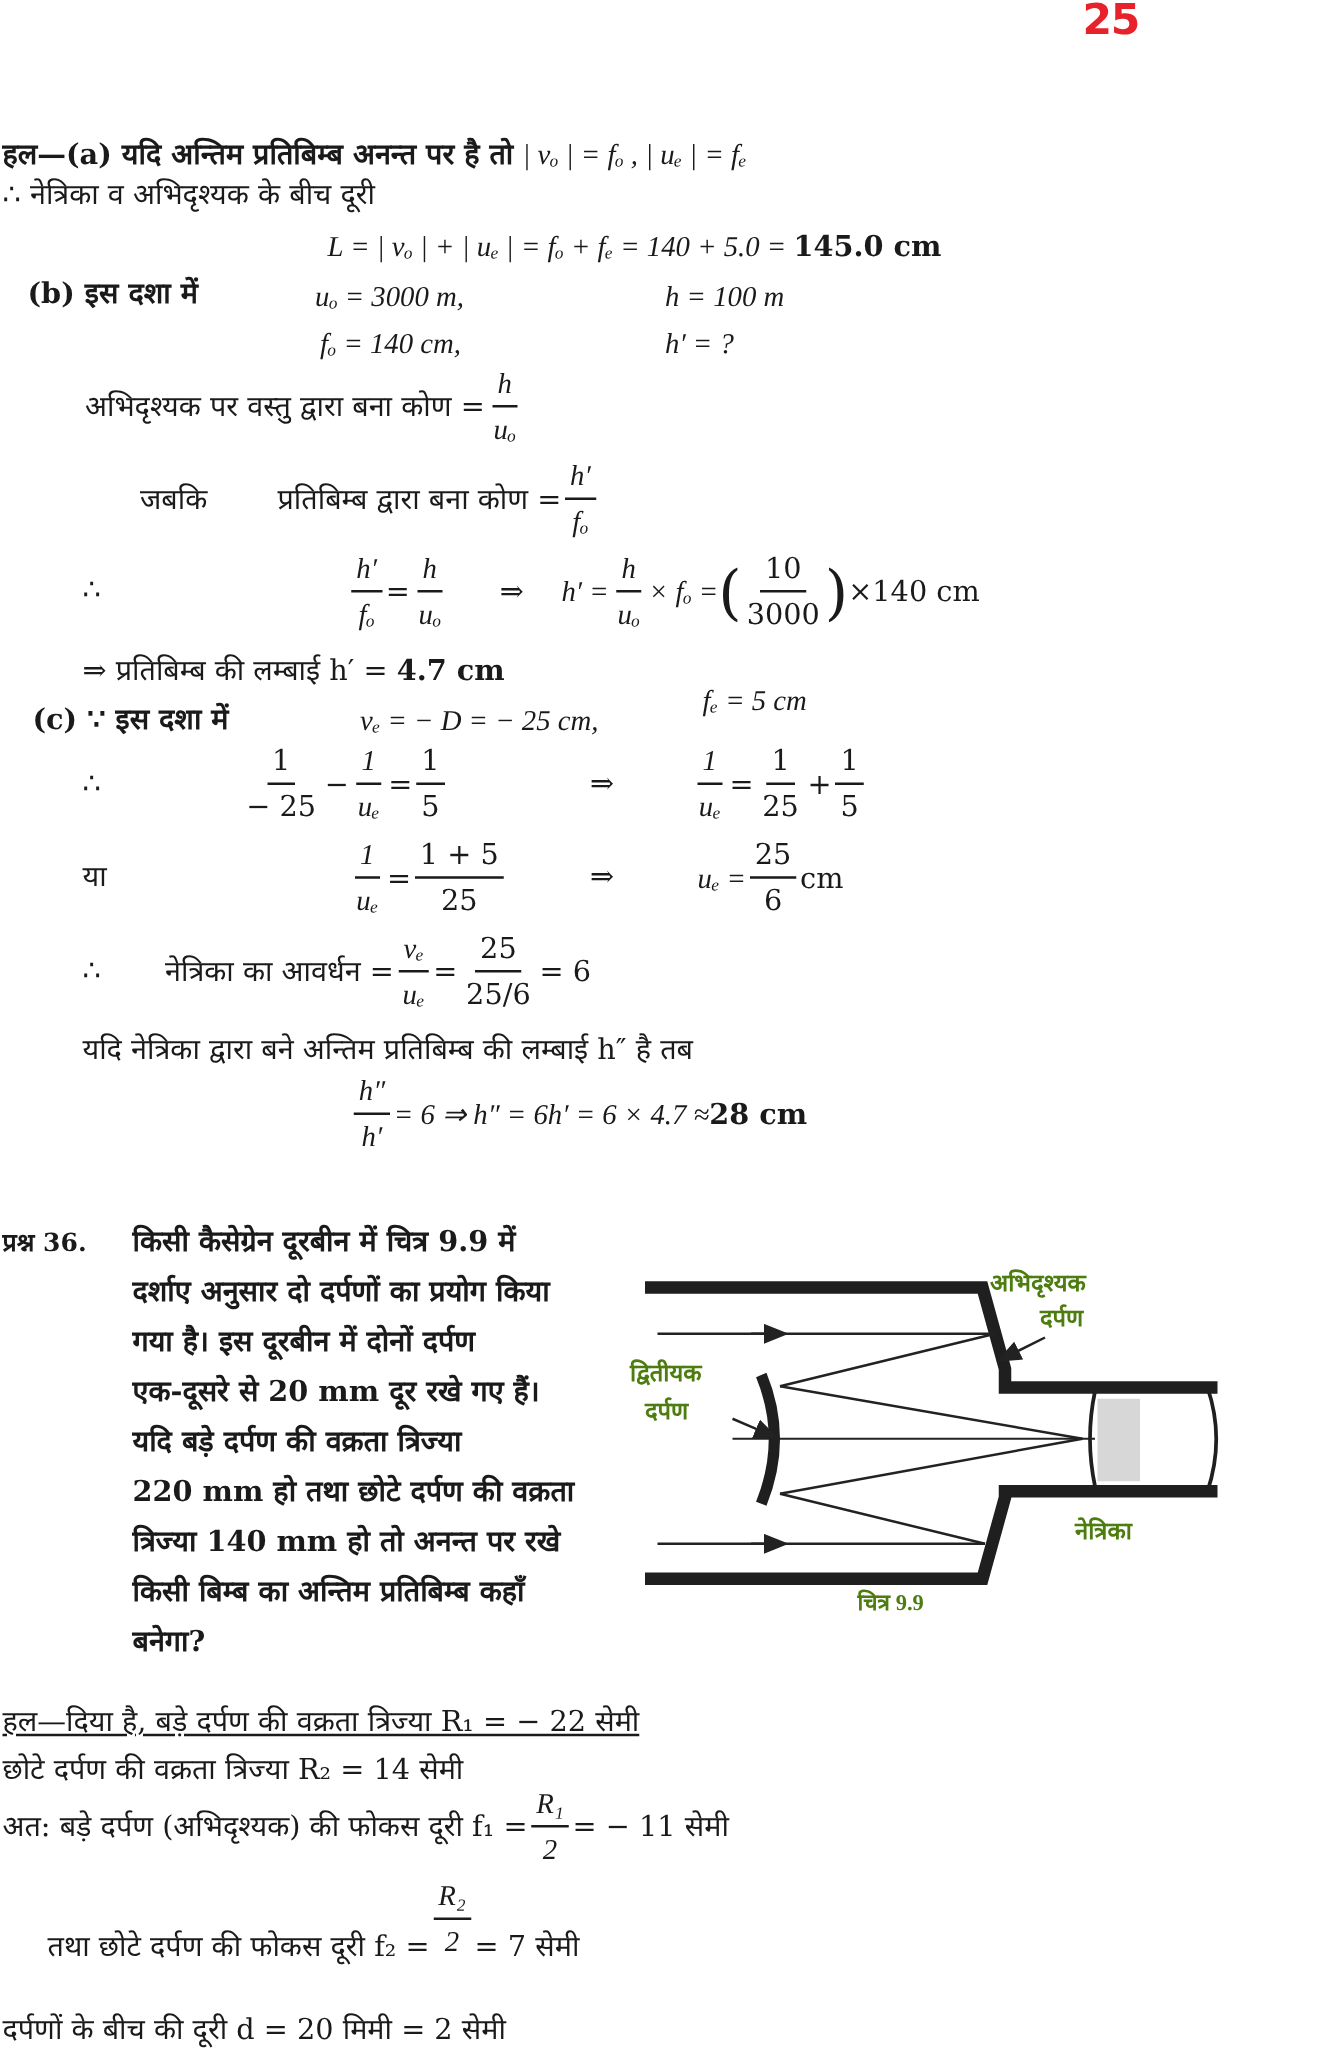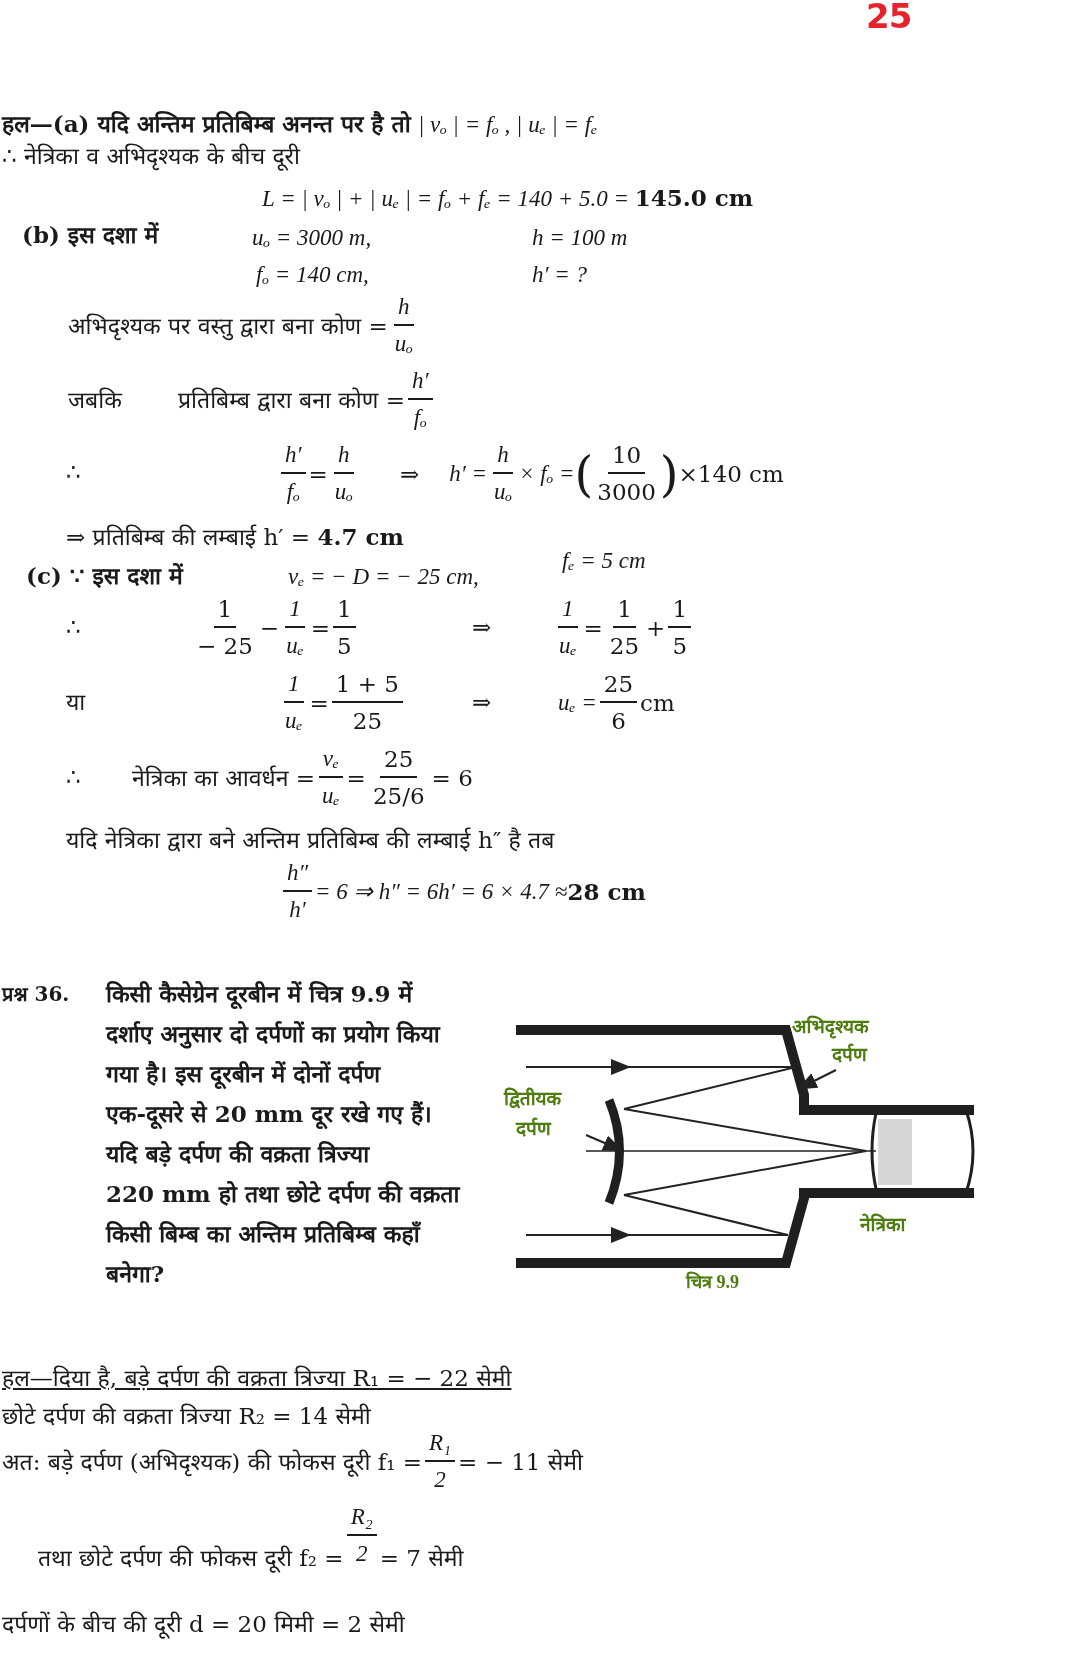--- a/index.html
+++ b/index.html
@@ -40,21 +40,21 @@
 
 <div class="abs t" style="left:68px; top:290px; display:flex; align-items:center;">
   <span>अभिदृश्यक पर वस्तु द्वारा बना कोण =</span>
   <span class="frac it">
     <span class="num">h</span>
     <span class="den">uₒ</span>
   </span>
 </div>
 
 <div class="abs t" style="left:68px; top:364px; display:flex; align-items:center;">
-  <span style="width:110px; display:inline-block;">जबकि</span>
+  <span style="width:110px; display:inline-block;margin-left:44px;">जबकि</span>
   <span>प्रतिबिम्ब द्वारा बना कोण =</span>
   <span class="frac it">
     <span class="num">h′</span>
     <span class="den">fₒ</span>
   </span>
 </div>
 
 <div class="abs t" style="left:66px; top:458px;">∴</div>
 <div class="abs t" style="left:278px; top:438px; display:flex; align-items:center;">
   <span class="frac it">
@@ -173,20 +173,21 @@
 </div>
 
 <div class="abs q-text" style="left:2px; top:974px; font-size:20px;">प्रश्न 36.</div>
 <div class="abs" style="left:106px; top:974px;">
   <div class="q-text">किसी कैसेग्रेन दूरबीन में चित्र 9.9 में</div>
   <div class="q-text">दर्शाए अनुसार दो दर्पणों का प्रयोग किया</div>
   <div class="q-text">गया है। इस दूरबीन में  दोनों  दर्पण</div>
   <div class="q-text">एक-दूसरे से 20 mm दूर रखे गए हैं।</div>
   <div class="q-text">यदि   बड़े  दर्पण  की  वक्रता  त्रिज्या</div>
   <div class="q-text">220 mm हो तथा छोटे दर्पण की वक्रता</div>
+  <div class="q-text">त्रिज्या 140 mm हो तो अनन्त पर रखे</div>
   <div class="q-text">किसी बिम्ब का अन्तिम प्रतिबिम्ब कहाँ</div>
   <div class="q-text">बनेगा?</div>
 </div>
 
 <div class="abs" style="left:506px; top:1015px; width:480px; height:300px;">
   <svg width="480" height="270" viewBox="0 0 480 270">
     <defs>
       <marker id="ar" markerWidth="10" markerHeight="8" refX="5" refY="4" orient="auto">
         <path d="M0,0 L10,4 L0,8 Z" fill="#222"></path>
       </marker>

